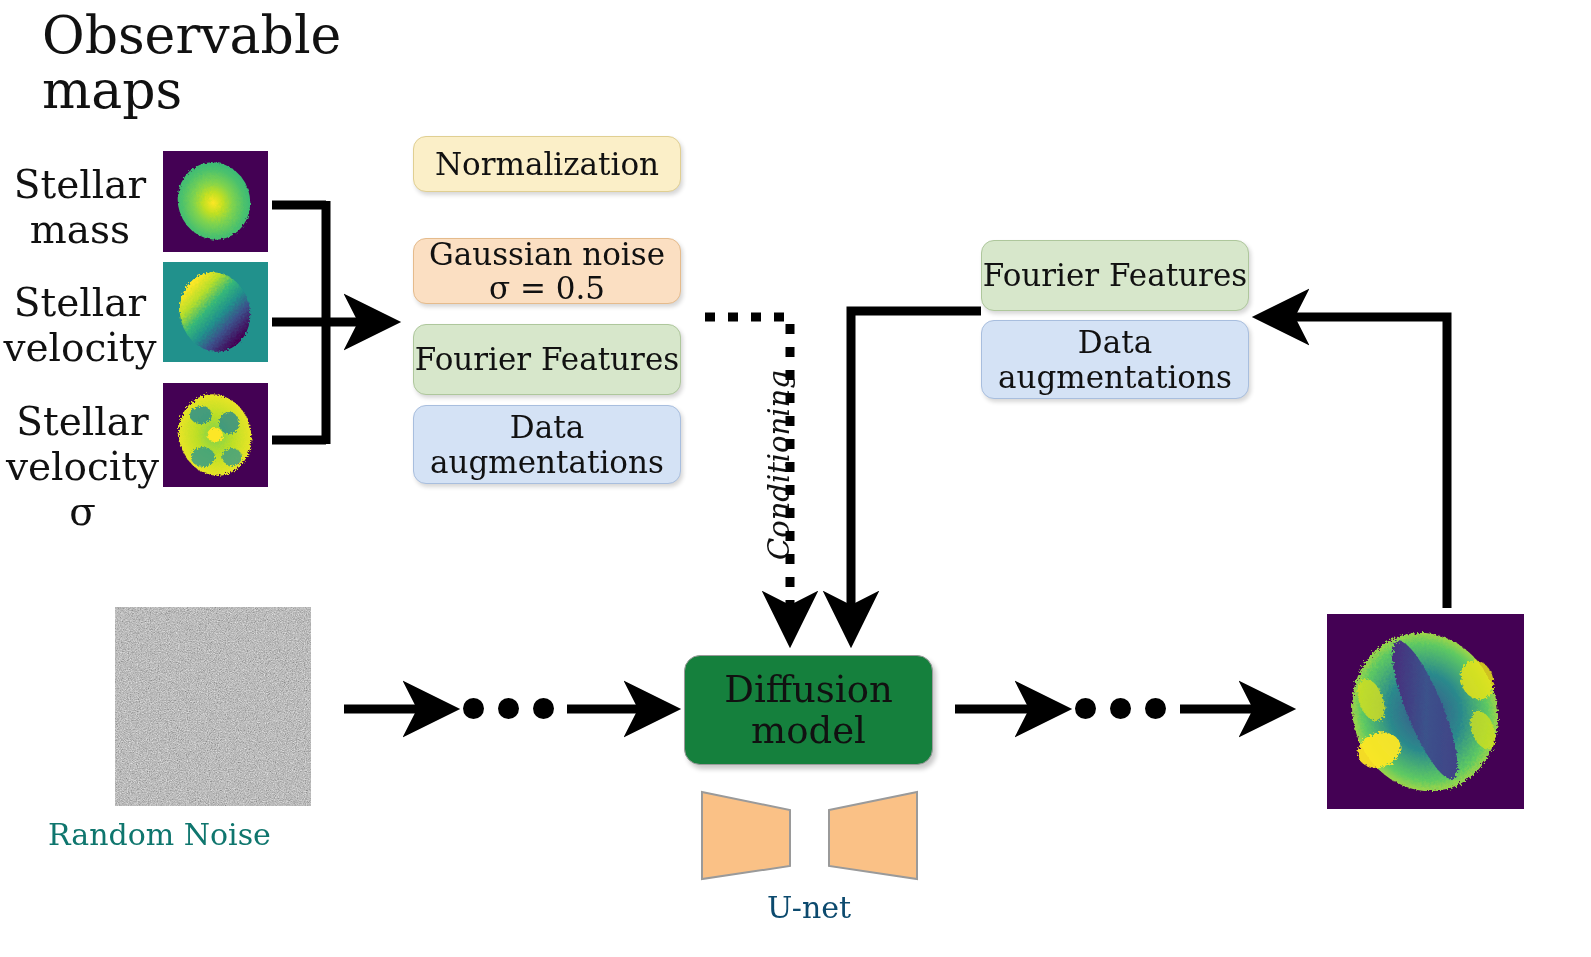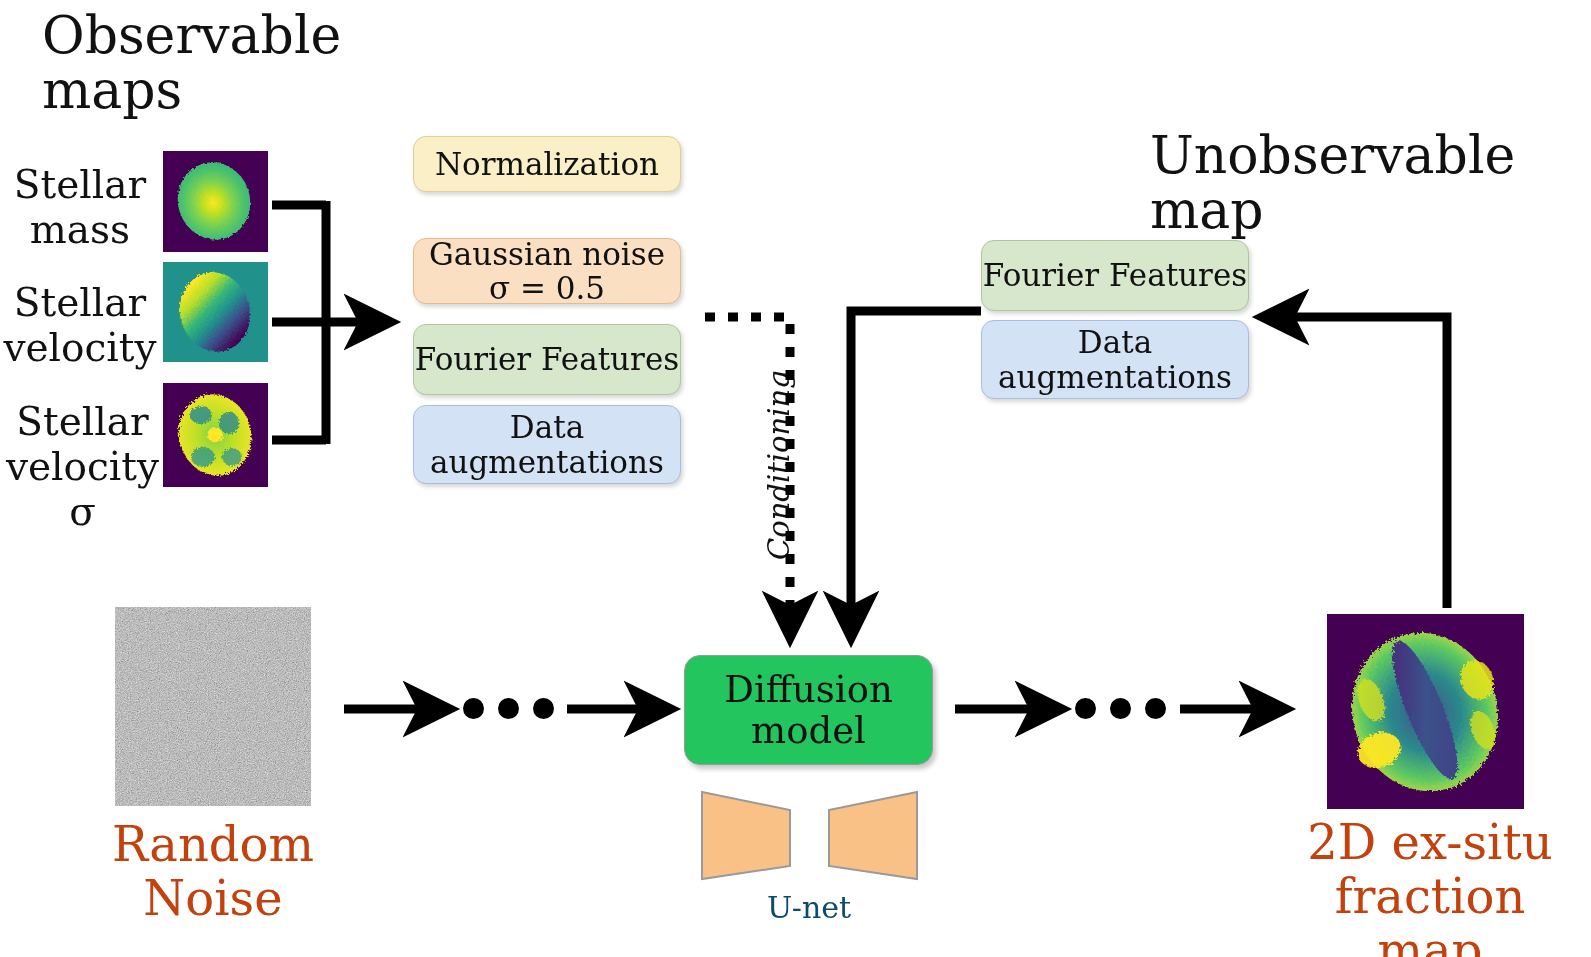--- a/index.html
+++ b/index.html
@@ -6,35 +6,35 @@
   body{width:1591px;height:957px;position:relative;overflow:hidden;
        font-family:"DejaVu Serif","Liberation Serif",serif;color:#000;}
   .stage{position:absolute;left:0;top:0;width:1591px;height:957px;}
 
   .title{position:absolute;text-align:left;font-size:52px;line-height:1.06;
          font-family:"DejaVu Serif","Liberation Serif",serif;color:#111;}
 
   .maplabel{position:absolute;text-align:center;font-size:39px;line-height:1.15;
             font-family:"DejaVu Serif","Liberation Serif",serif;color:#111;}
 
-  .caption{position:absolute;text-align:center;font-size:48px;line-height:1.12;
-           font-family:"DejaVu Serif","Liberation Serif",serif;color:#c2410c;}
+  .caption{position:absolute;font-size:30px;line-height:1.12;
+           font-family:"DejaVu Serif","Liberation Serif",serif;color:#0f766e;}
 
   .unetcap{position:absolute;text-align:center;font-size:30px;
            font-family:"DejaVu Serif","Liberation Serif",serif;color:#0c4a6e;}
 
   
   .pbox{position:absolute;border-radius:13px;border:1.6px solid rgba(0,0,0,.22);
         box-shadow:2px 3px 4px rgba(0,0,0,.16);
         display:flex;align-items:center;justify-content:center;text-align:center;
         font-family:"DejaVu Serif","Liberation Serif",serif;
         font-size:31px;line-height:1.1;color:#111;box-sizing:border-box;}
 
   .dbox{position:absolute;border-radius:16px;border:1.8px solid #9a9a9a;
-        background:#22c55e;box-shadow:3px 4px 5px rgba(0,0,0,.22);
+        background:#15803d;box-shadow:3px 4px 5px rgba(0,0,0,.22);
         display:flex;align-items:center;justify-content:center;text-align:center;
         font-family:"DejaVu Serif","Liberation Serif",serif;
         font-size:37px;line-height:1.12;color:#111;box-sizing:border-box;}
 
   .mapimg{position:absolute;image-rendering:pixelated;box-sizing:border-box;}
 
   .conditioning{position:absolute;font-style:italic;font-size:29px;
                 font-family:"DejaVu Serif","Liberation Serif",serif;color:#111;
                 transform:rotate(-90deg);transform-origin:left top;white-space:nowrap;}
 
@@ -44,22 +44,20 @@
   .dots i{display:block;width:21px;height:21px;border-radius:50%;background:#000;}
 </style>
 </head>
 <body>
 
 <div class="stage">
 
   <div class="title" style="left:42px;top:8px;width:360px;white-space:pre-line;">Observable
 maps</div>
 
-  <div class="title" style="left:1150px;top:128px;width:400px;white-space:pre-line;">Unobservable
-map</div>
 
   <div class="maplabel" style="left:0px;top:163px;width:160px;white-space:pre-line;">Stellar
 mass</div>
   <div class="maplabel" style="left:0px;top:281px;width:160px;white-space:pre-line;">Stellar
 velocity</div>
   <div class="maplabel" style="left:0px;top:400px;width:165px;white-space:pre-line;">Stellar
 velocity σ</div>
 
   <div class="mapimg" style="left:163px;top:151px;width:105px;height:101px;background:#440154;">
     <svg viewBox="0 0 105 101" width="105" height="101" style="display:block">
@@ -202,22 +200,20 @@
       <g filter="url(#px4)">
         <ellipse cx="98" cy="98" rx="72" ry="80" fill="url(#gout)" transform="rotate(-20 98 98)"></ellipse>
         <ellipse cx="98" cy="96" rx="18" ry="74" fill="url(#gbar)" transform="rotate(-22 98 96)"></ellipse>
         <ellipse cx="52" cy="136" rx="22" ry="17" fill="#fde725" opacity=".95" transform="rotate(-20 52 136)"></ellipse>
         <ellipse cx="150" cy="66" rx="16" ry="20" fill="#e8e419" opacity=".85" transform="rotate(-20 150 66)"></ellipse>
         <ellipse cx="44" cy="86" rx="12" ry="22" fill="#d6e01f" opacity=".8" transform="rotate(-20 44 86)"></ellipse>
         <ellipse cx="156" cy="116" rx="11" ry="20" fill="#cfe01f" opacity=".8" transform="rotate(-20 156 116)"></ellipse>
       </g>
     </svg>
   </div>
-  <div class="caption" style="left:1280px;top:816px;width:300px;white-space:pre-line;">2D ex-situ
-fraction map</div>
 
   <div class="dots" style="left:463px;top:698px;">
       <i></i>
       <i></i>
       <i></i>
     </div>
   <div class="dots" style="left:1075px;top:698px;">
       <i></i>
       <i></i>
       <i></i>

